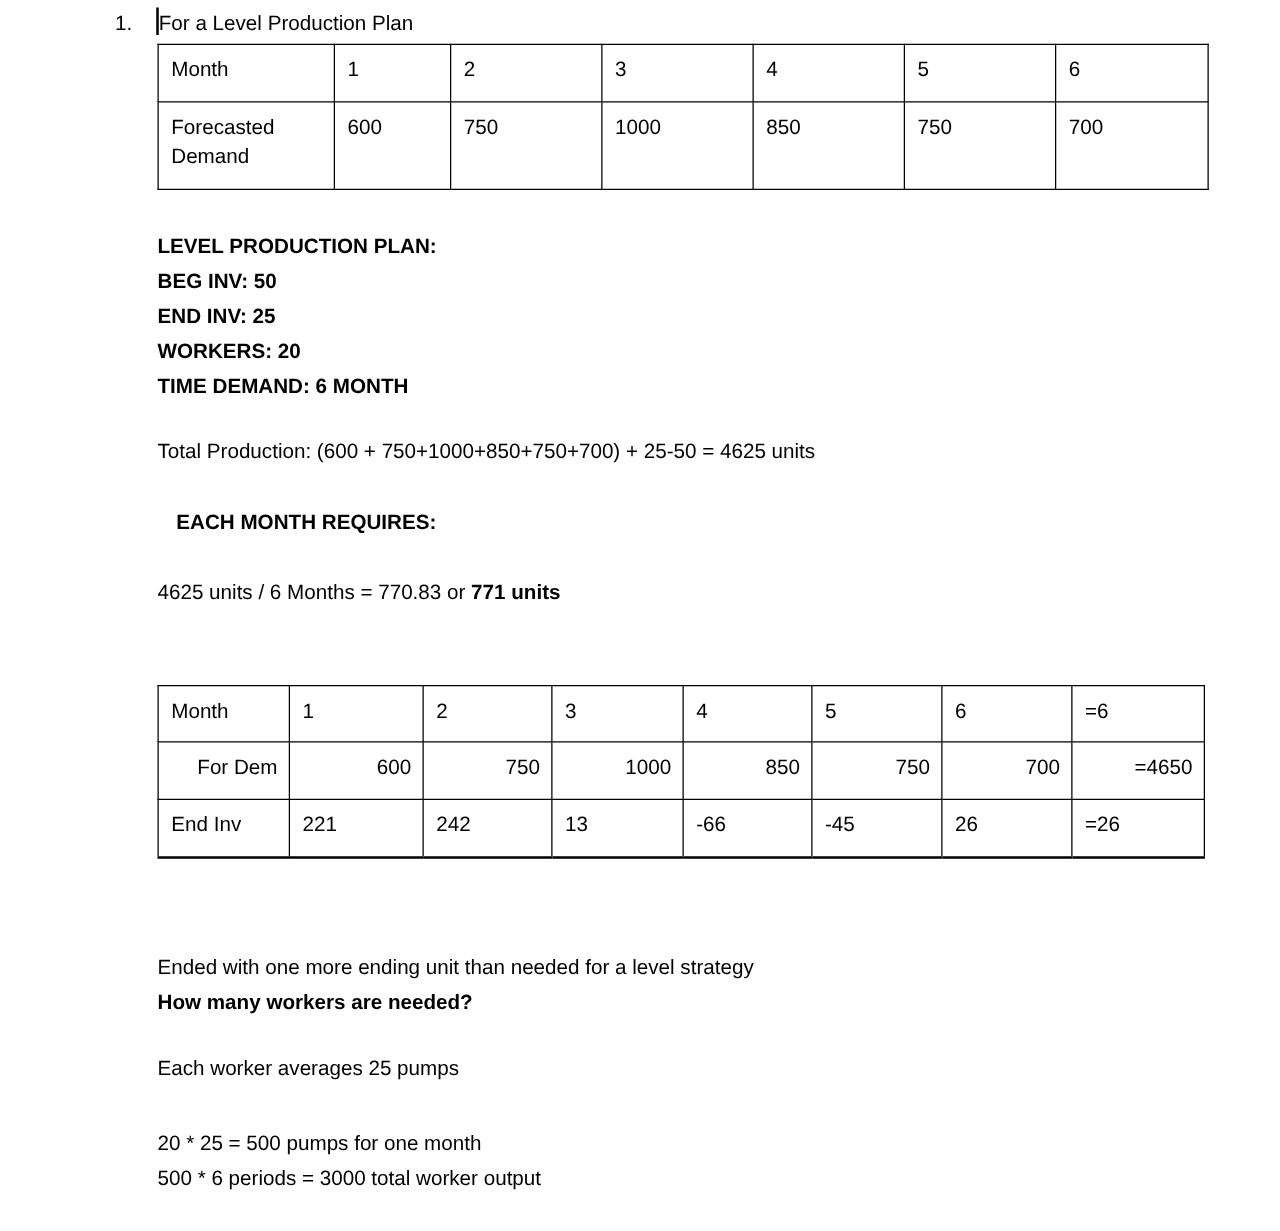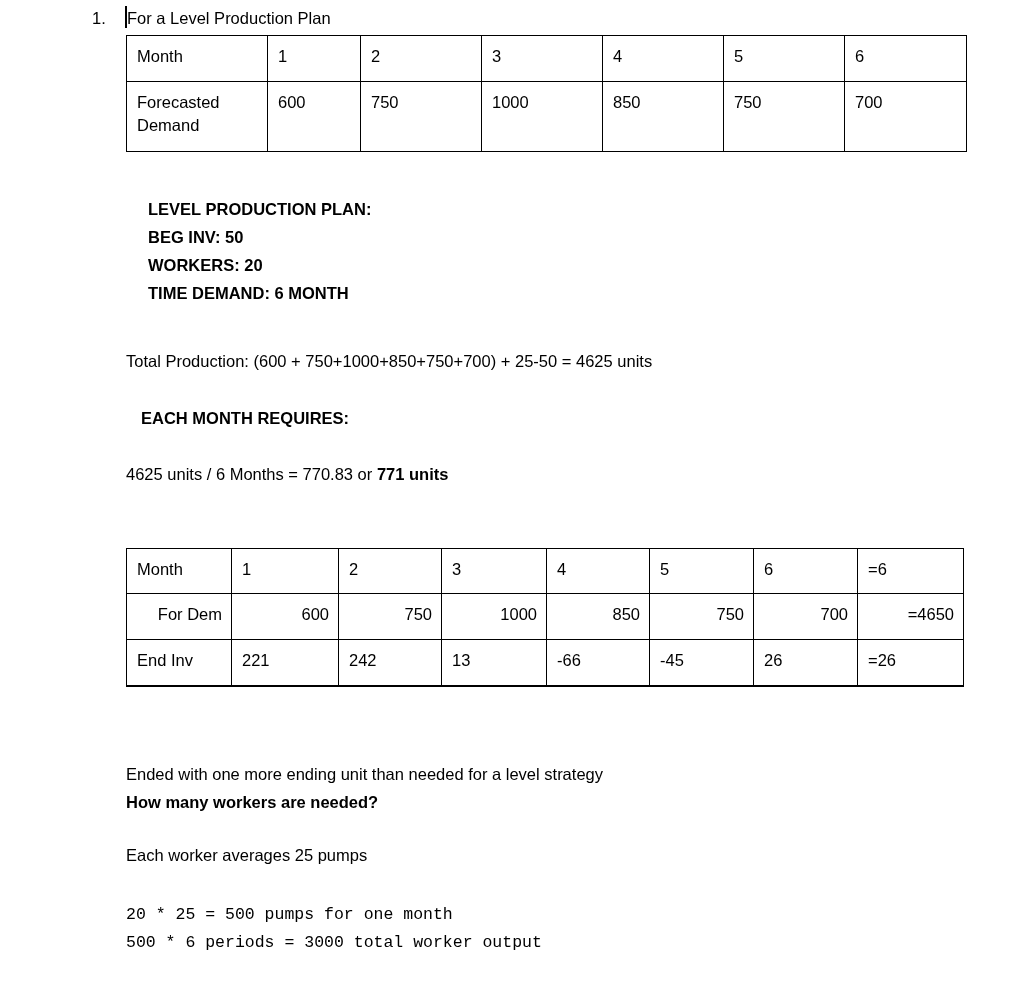--- a/index.html
+++ b/index.html
@@ -33,34 +33,34 @@
     white-space: pre-line;
     overflow: hidden;
     margin-left: 13px;
   }
   .tbl2 tr:last-child td { border-bottom-width: 2px; }
 
   .t-forecast { top: 35px; left: 126px; }
   .t-forecast tr.r1 { height: 46px; }
   .t-forecast tr.r2 { height: 70px; }
 
-  .plan-block { top: 195px; left: 126px; margin-left: 22px; }
+  .plan-block { top: 183px; left: 126px; }
   .line-total { top: 352px; left: 126px; }
   .line-eachmonth { top: 409px; left: 141px; }
   .line-monthly { top: 465px; left: 126px; }
 
   .t-level { top: 548px; left: 126px; }
   .t-level tr.r1 { height: 45px; }
   .t-level tr.r2 { height: 46px; text-align: right; }
   .t-level tr.r3 { height: 71px; }
   .t-level tr.r4 { height: 46px; }
 
   .notes-block { top: 760px; left: 126px; }
   .line-workeravg { top: 846px; left: 126px; }
-  .calc-block { top: 901px; left: 126px; font-family: Liberation Mono, monospace; }
+  .calc-block { top: 901px; left: 126px; }
 </style>
 </head>
 <body>
 
 <div>
 
   <div class="abs title-row">
     <span class="q-number">1.</span><span class="cursor"></span><span>For a Level Production Plan</span>
   </div>
 
@@ -93,20 +93,21 @@
       <td>850</td>
       <td>750</td>
       <td>700</td>
     </tr>
   </tbody>
     </table>
 
   <div class="abs plan-block bold lh28">
     <div>LEVEL PRODUCTION PLAN:</div>
     <div>BEG INV: 50</div>
+    <div>END INV: 25</div>
     <div>WORKERS: 20</div>
     <div>TIME DEMAND: 6 MONTH</div>
   </div>
 
   <div class="abs line-total">Total Production: (600 + 750+1000+850+750+700) + 25-50 = 4625 units</div>
 
   <div class="abs line-eachmonth bold">EACH MONTH REQUIRES:</div>
 
   <div class="abs line-monthly"><span>4625 units / 6 Months = 770.83 or </span><span class="bold">771 units</span></div>
 

